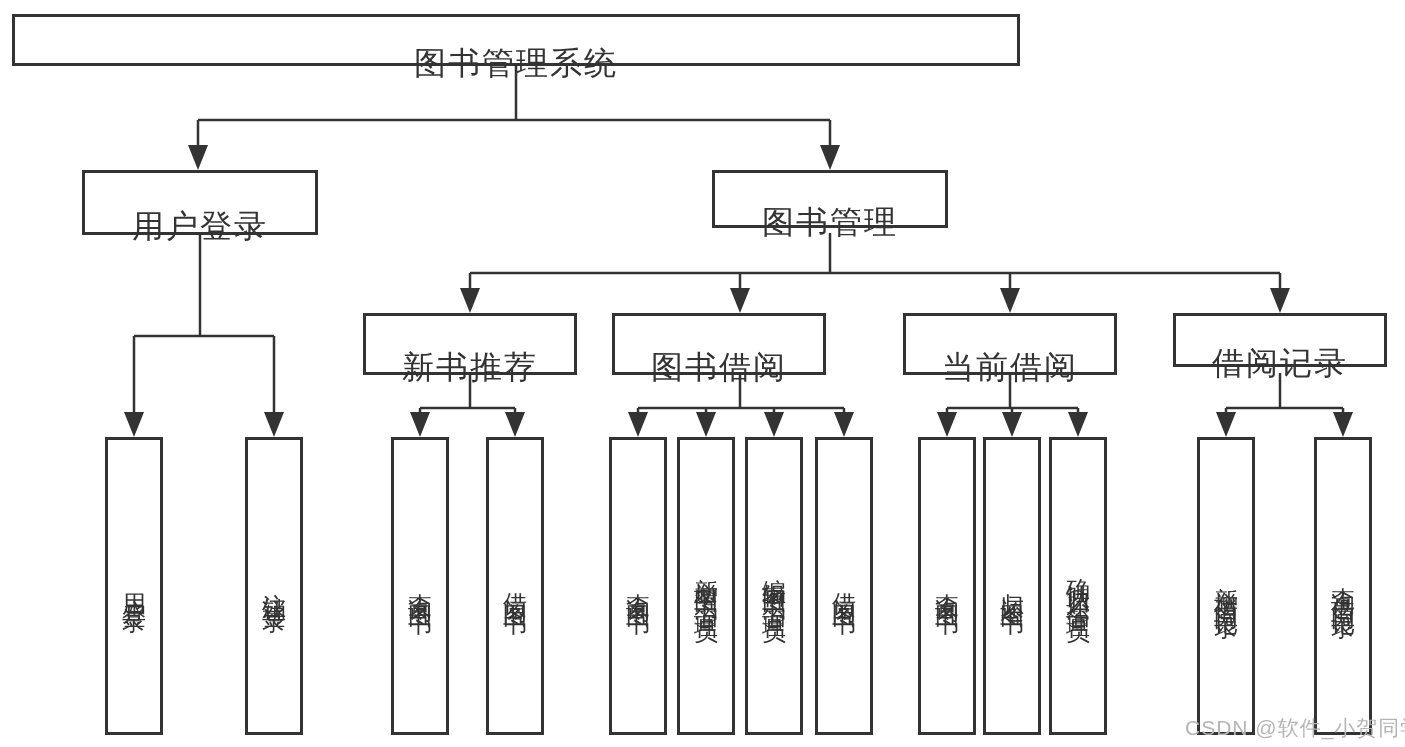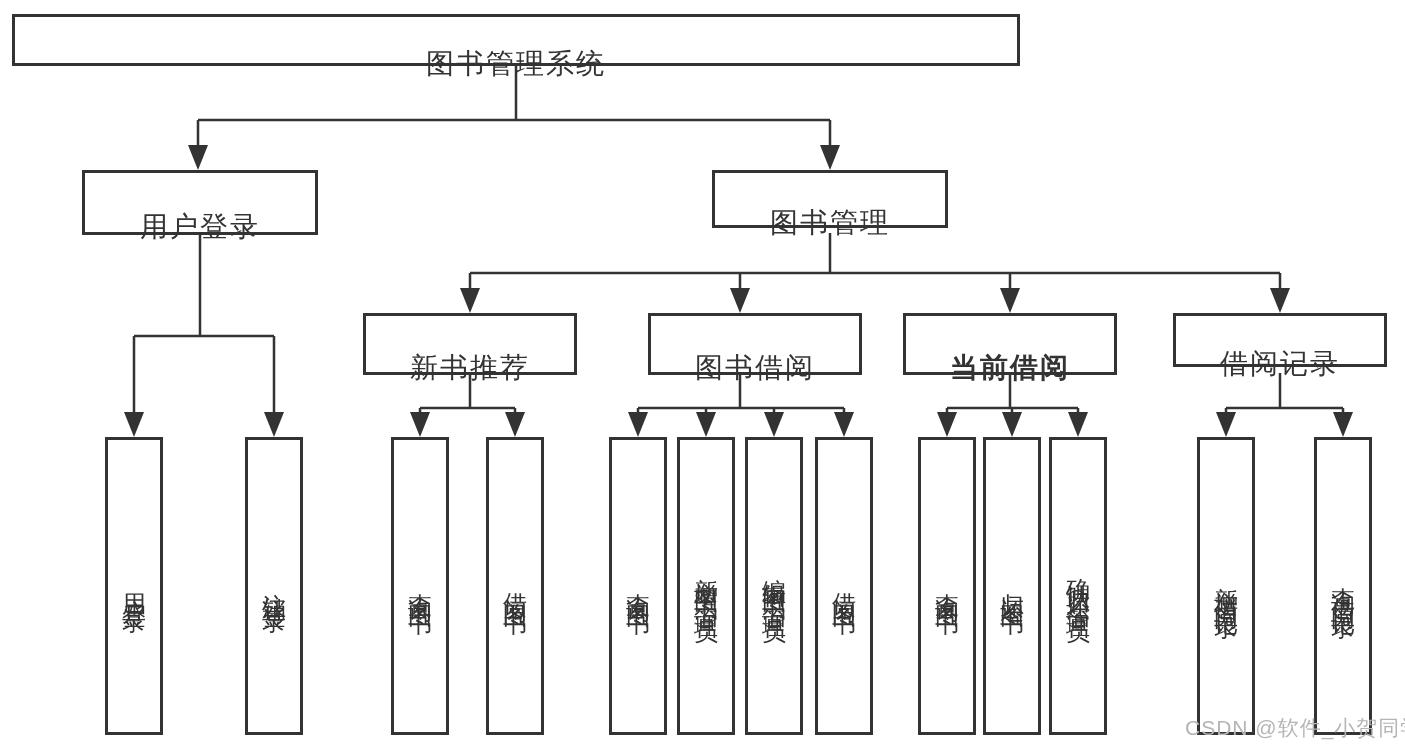--- a/index.html
+++ b/index.html
@@ -8,21 +8,21 @@
   .canvas {
     position:relative; width:1405px; height:747px;
     background:#ffffff; overflow:hidden;
   }
   .connectors { position:absolute; left:0; top:0; width:1405px; height:747px; pointer-events:none; }
   .node {
     position:absolute; border:3px solid #333333; background:#ffffff;
     display:flex; align-items:center; justify-content:center;
     color:#333333;
   }
-  .node.h span { font-size:28px; letter-spacing:2px; white-space:nowrap;margin-top:48px; }
+  .node.h span { font-size:32px; letter-spacing:2px; white-space:nowrap;margin-top:48px; }
   .node.v span {
     writing-mode:vertical-rl; text-orientation:mixed;
     font-size:24px; letter-spacing:6px; line-height:1; white-space:nowrap;
   }
   .watermark {
     position:absolute; left:1185px; top:714px;
     font-size:21px; color:#b5b5b5; letter-spacing:1px;
     white-space:nowrap; z-index:3;
   }
 </style>
@@ -78,24 +78,24 @@
   <div class="node h" style="left:82px; top:170px; width:236px; height:65px;">
     <span>用户登录</span>
   </div>
   <div class="node h" style="left:712px; top:170px; width:236px; height:58px;">
     <span>图书管理</span>
   </div>
 
   <div class="node h" style="left:363px; top:313px; width:214px; height:62px;text-align:right;">
     <span>新书推荐</span>
   </div>
-  <div class="node h" style="left:648px; top:313px; width:214px; height:62px;">
+  <div class="node h" style="left:612px; top:313px; width:214px; height:62px;">
     <span>图书借阅</span>
   </div>
-  <div class="node h" style="left:903px; top:313px; width:214px; height:62px;font-weight:bold;">
+  <div class="node h" style="left:903px; top:313px; width:214px; height:62px;">
     <span>当前借阅</span>
   </div>
   <div class="node h" style="left:1173px; top:313px; width:214px; height:54px;">
     <span>借阅记录</span>
   </div>
 
   <div class="node v" style="left:105px; top:437px; width:58px; height:298px;">
     <span>用户登录</span>
   </div>
   <div class="node v" style="left:245px; top:437px; width:58px; height:298px;">

